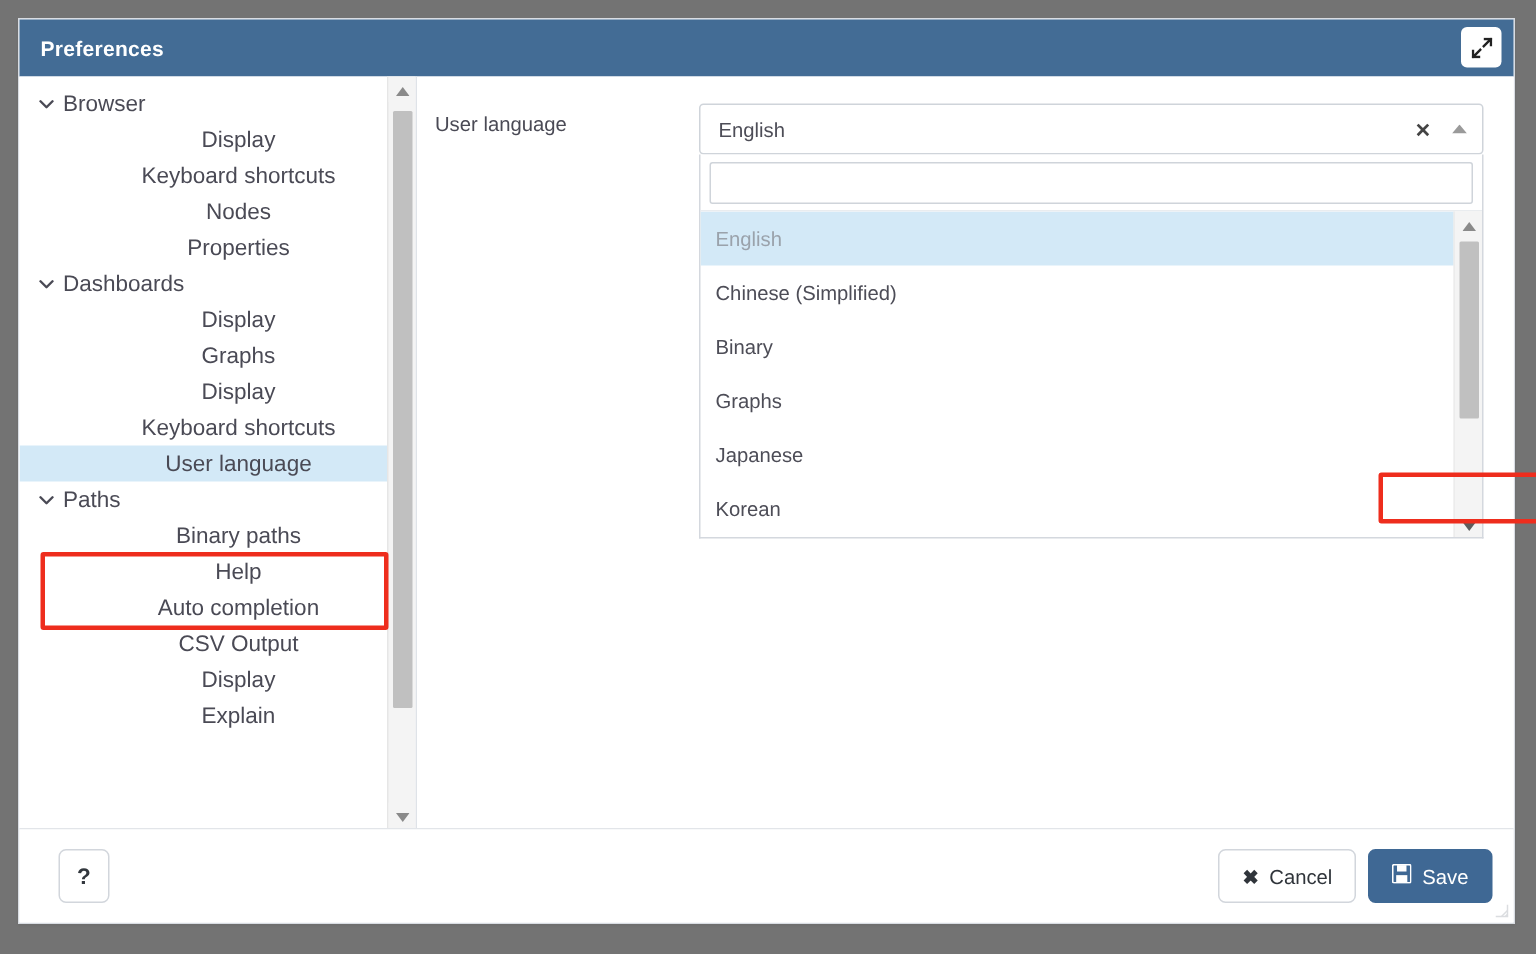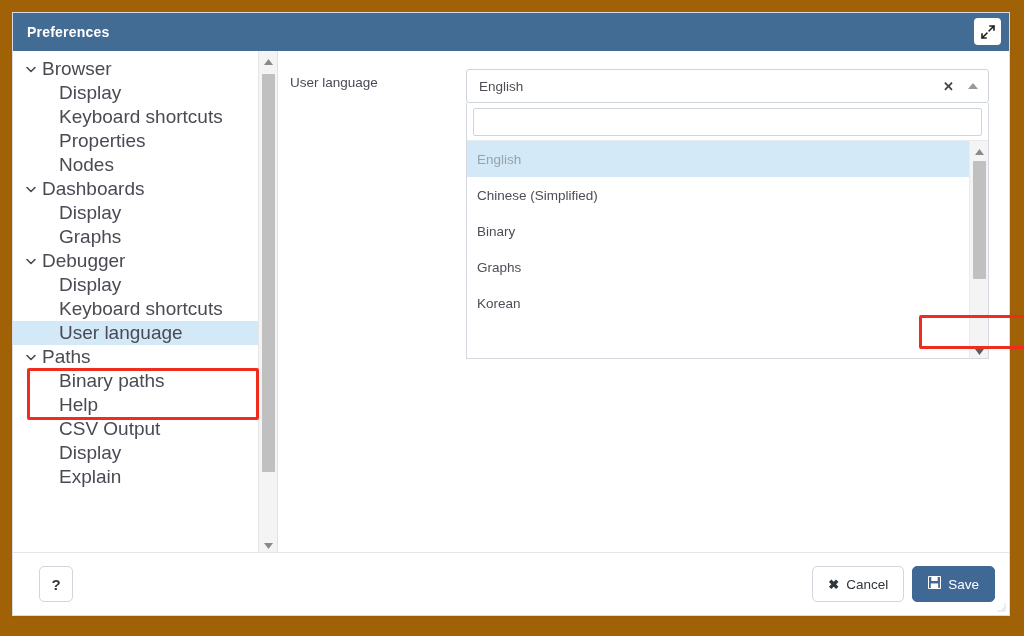--- a/index.html
+++ b/index.html
@@ -5,21 +5,21 @@
   html, body {
     margin: 0;
     padding: 0;
     background: #ffffff;
     font-family: "Liberation Sans", sans-serif;
   }
   #screen {
     position: relative;
     width: 1024px;
     height: 636px;
-    background: #a16207;
+    background: #737373;
     overflow: hidden;
   }
 
   
   .dialog {
     position: absolute;
     left: 12px;
     top: 12px;
     width: 998px;
     height: 604px;
@@ -82,27 +82,27 @@
   }
   .tree {
     position: absolute;
     left: 0; top: 0; right: 18px; bottom: 0;
     padding-top: 6px;
   }
   .node {
     height: 24px;
     display: flex;
     align-items: center;
-    font-size: 19px;
+    font-size: 15px;
     color: #4a4a55;
     cursor: pointer;
     white-space: nowrap;
   }
   .node.group { padding-left: 10px; }
-  .node.leaf  { padding-left: 46px; }
+  .node.leaf  { padding-left: 46px; justify-content: center; }
   .node.selected { background: #d3e9f7; }
   .caret {
     width: 16px;
     display: inline-block;
     color: #4a4a55;
     font-size: 11px;
     line-height: 1;
     margin-right: 3px;
     text-align: center;
   }
@@ -332,47 +332,39 @@
               </span>
               <span>Browser</span>
             </div>
             <div class="node leaf">
               <span>Display</span>
             </div>
             <div class="node leaf">
               <span>Keyboard shortcuts</span>
             </div>
             <div class="node leaf">
+              <span>Nodes</span>
+            </div>
+            <div class="node leaf">
               <span>Properties</span>
-            </div>
-            <div class="node leaf">
-              <span>Nodes</span>
             </div>
             <div class="node group">
               <span class="caret">
                 <svg width="10" height="7" viewBox="0 0 10 7">
                   <path d="M1 1.5 L5 5.5 L9 1.5" stroke="#4a4a55" stroke-width="1.6" fill="none" stroke-linecap="round" stroke-linejoin="round"></path>
                 </svg>
               </span>
               <span>Dashboards</span>
             </div>
             <div class="node leaf">
               <span>Display</span>
             </div>
             <div class="node leaf">
               <span>Graphs</span>
             </div>
-            <div class="node group">
-              <span class="caret">
-                <svg width="10" height="7" viewBox="0 0 10 7">
-                  <path d="M1 1.5 L5 5.5 L9 1.5" stroke="#4a4a55" stroke-width="1.6" fill="none" stroke-linecap="round" stroke-linejoin="round"></path>
-                </svg>
-              </span>
-              <span>Debugger</span>
-            </div>
             <div class="node leaf">
               <span>Display</span>
             </div>
             <div class="node leaf">
               <span>Keyboard shortcuts</span>
             </div>
             <div class="node leaf selected">
               <span>User language</span>
             </div>
             <div class="node group">
@@ -381,20 +373,23 @@
                   <path d="M1 1.5 L5 5.5 L9 1.5" stroke="#4a4a55" stroke-width="1.6" fill="none" stroke-linecap="round" stroke-linejoin="round"></path>
                 </svg>
               </span>
               <span>Paths</span>
             </div>
             <div class="node leaf">
               <span>Binary paths</span>
             </div>
             <div class="node leaf">
               <span>Help</span>
+            </div>
+            <div class="node leaf">
+              <span>Auto completion</span>
             </div>
             <div class="node leaf">
               <span>CSV Output</span>
             </div>
             <div class="node leaf">
               <span>Display</span>
             </div>
             <div class="node leaf">
               <span>Explain</span>
             </div>
@@ -446,20 +441,23 @@
                       <span>English</span>
                     </div>
                     <div class="dd-opt">
                       <span>Chinese (Simplified)</span>
                     </div>
                     <div class="dd-opt">
                       <span>Binary</span>
                     </div>
                     <div class="dd-opt">
                       <span>Graphs</span>
+                    </div>
+                    <div class="dd-opt">
+                      <span>Japanese</span>
                     </div>
                     <div class="dd-opt">
                       <span>Korean</span>
                     </div>
                   </div>
                 <div class="dd-scroll">
                   <div class="sb-arrow up">
                     <span>
                       <svg width="9" height="6" viewBox="0 0 9 6">
                           <path d="M4.5 0 L9 6 L0 6 Z" fill="#8a8a8a"></path>

